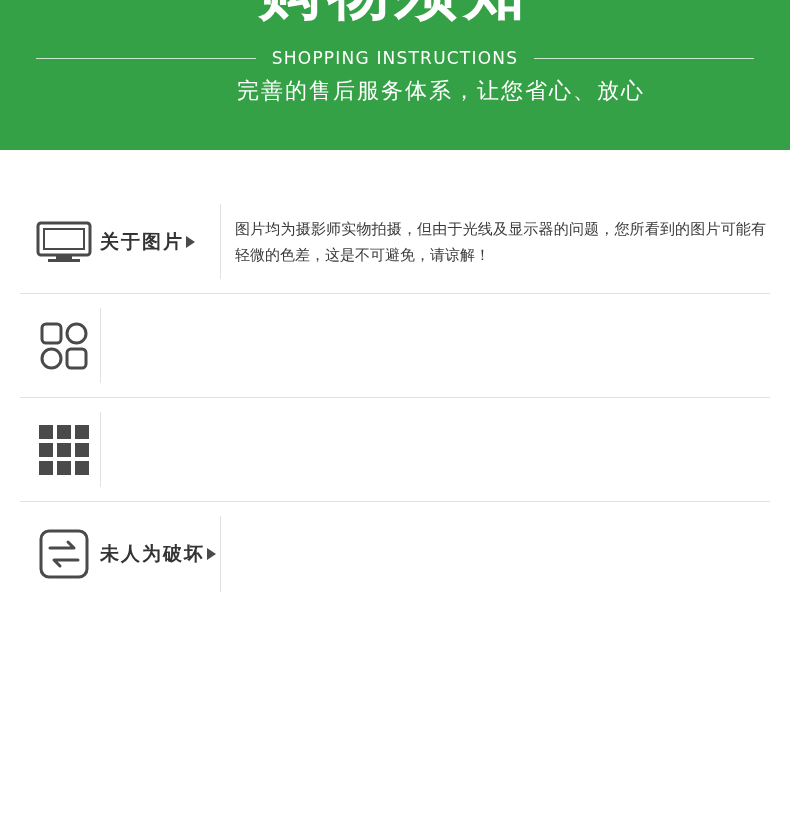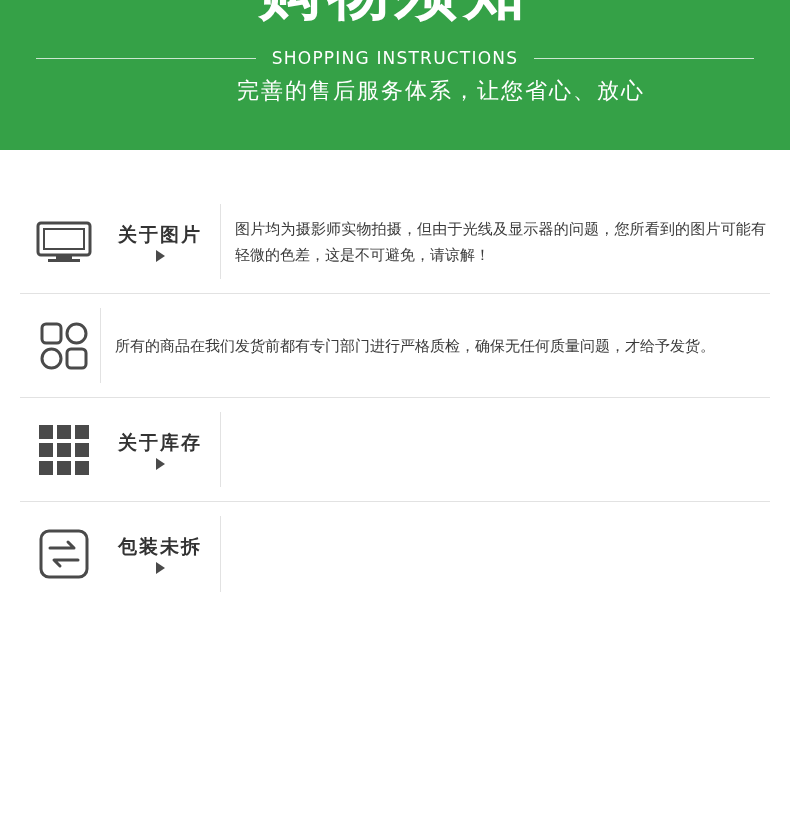--- a/index.html
+++ b/index.html
@@ -96,21 +96,20 @@
     align-items: center;
     justify-content: center;
     padding-left: 8px;
   }
   .label-cell {
     width: 120px;
     min-width: 120px;
     display: flex;
     align-items: center;
     gap: 2px;
-    flex-direction: column;
   }
   .label-cell .label-text {
     font-size: 19px;
     font-weight: bold;
     color: #333333;
     letter-spacing: 2px;
     white-space: nowrap;
   }
   .label-cell .label-text.italic {
     font-style: italic;
@@ -180,53 +179,48 @@
     <div class="row">
       <div class="icon-cell">
         <svg class="ic" width="52" height="52" viewBox="0 0 52 52" aria-hidden="true">
           <rect x="4" y="4" width="19" height="19" rx="4" ry="4" fill="none" stroke="#4a4a4a" stroke-width="3"></rect>
           <rect x="29" y="4" width="19" height="19" rx="9.5" ry="9.5" fill="none" stroke="#4a4a4a" stroke-width="3"></rect>
           <rect x="4" y="29" width="19" height="19" rx="9.5" ry="9.5" fill="none" stroke="#4a4a4a" stroke-width="3"></rect>
           <rect x="29" y="29" width="19" height="19" rx="4" ry="4" fill="none" stroke="#4a4a4a" stroke-width="3"></rect>
         </svg>
       </div>
       <div class="divider"></div>
-      <div class="desc-cell">所有的商品在我们发货前都有专门部门进行严格质检，确保无任何质量问题，才给予发货。</div>
     </div>
 
     <div class="row">
       <div class="icon-cell">
         <svg class="ic" width="50" height="50" viewBox="0 0 50 50" aria-hidden="true">
           <rect x="0" y="0" width="14" height="14" fill="#4a4a4a"></rect>
           <rect x="18" y="0" width="14" height="14" fill="#4a4a4a"></rect>
           <rect x="36" y="0" width="14" height="14" fill="#4a4a4a"></rect>
           <rect x="0" y="18" width="14" height="14" fill="#4a4a4a"></rect>
           <rect x="18" y="18" width="14" height="14" fill="#4a4a4a"></rect>
           <rect x="36" y="18" width="14" height="14" fill="#4a4a4a"></rect>
           <rect x="0" y="36" width="14" height="14" fill="#4a4a4a"></rect>
           <rect x="18" y="36" width="14" height="14" fill="#4a4a4a"></rect>
           <rect x="36" y="36" width="14" height="14" fill="#4a4a4a"></rect>
         </svg>
       </div>
-      <div class="label-cell">
-        <span class="label-text">关于库存</span>
-        <span class="arrow"></span>
-      </div>
       <div class="divider"></div>
     </div>
 
     <div class="row">
       <div class="icon-cell">
         <svg class="ic" width="52" height="52" viewBox="0 0 52 52" aria-hidden="true">
           <rect x="3" y="3" width="46" height="46" rx="8" ry="8" fill="none" stroke="#4a4a4a" stroke-width="3"></rect>
           <path d="M12 20 H36 L30 14" fill="none" stroke="#4a4a4a" stroke-width="3" stroke-linecap="round" stroke-linejoin="round"></path>
           <path d="M40 32 H16 L22 38" fill="none" stroke="#4a4a4a" stroke-width="3" stroke-linecap="round" stroke-linejoin="round"></path>
         </svg>
       </div>
       <div class="label-cell">
-        <span class="label-text">包装未拆</span>
+        <span class="label-text">未人为破坏</span>
         <span class="arrow"></span>
       </div>
       <div class="divider"></div>
     </div>
 
   </div>
 </div>
 
 </body></html>

